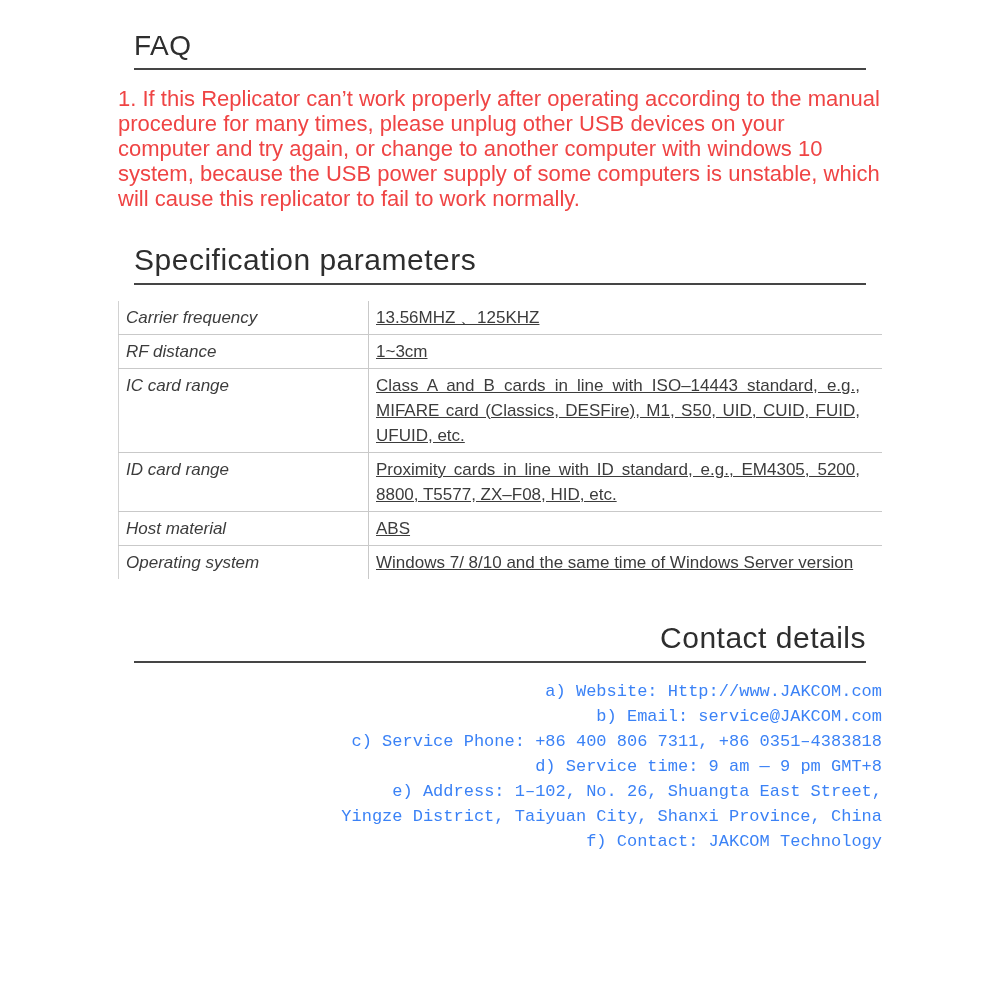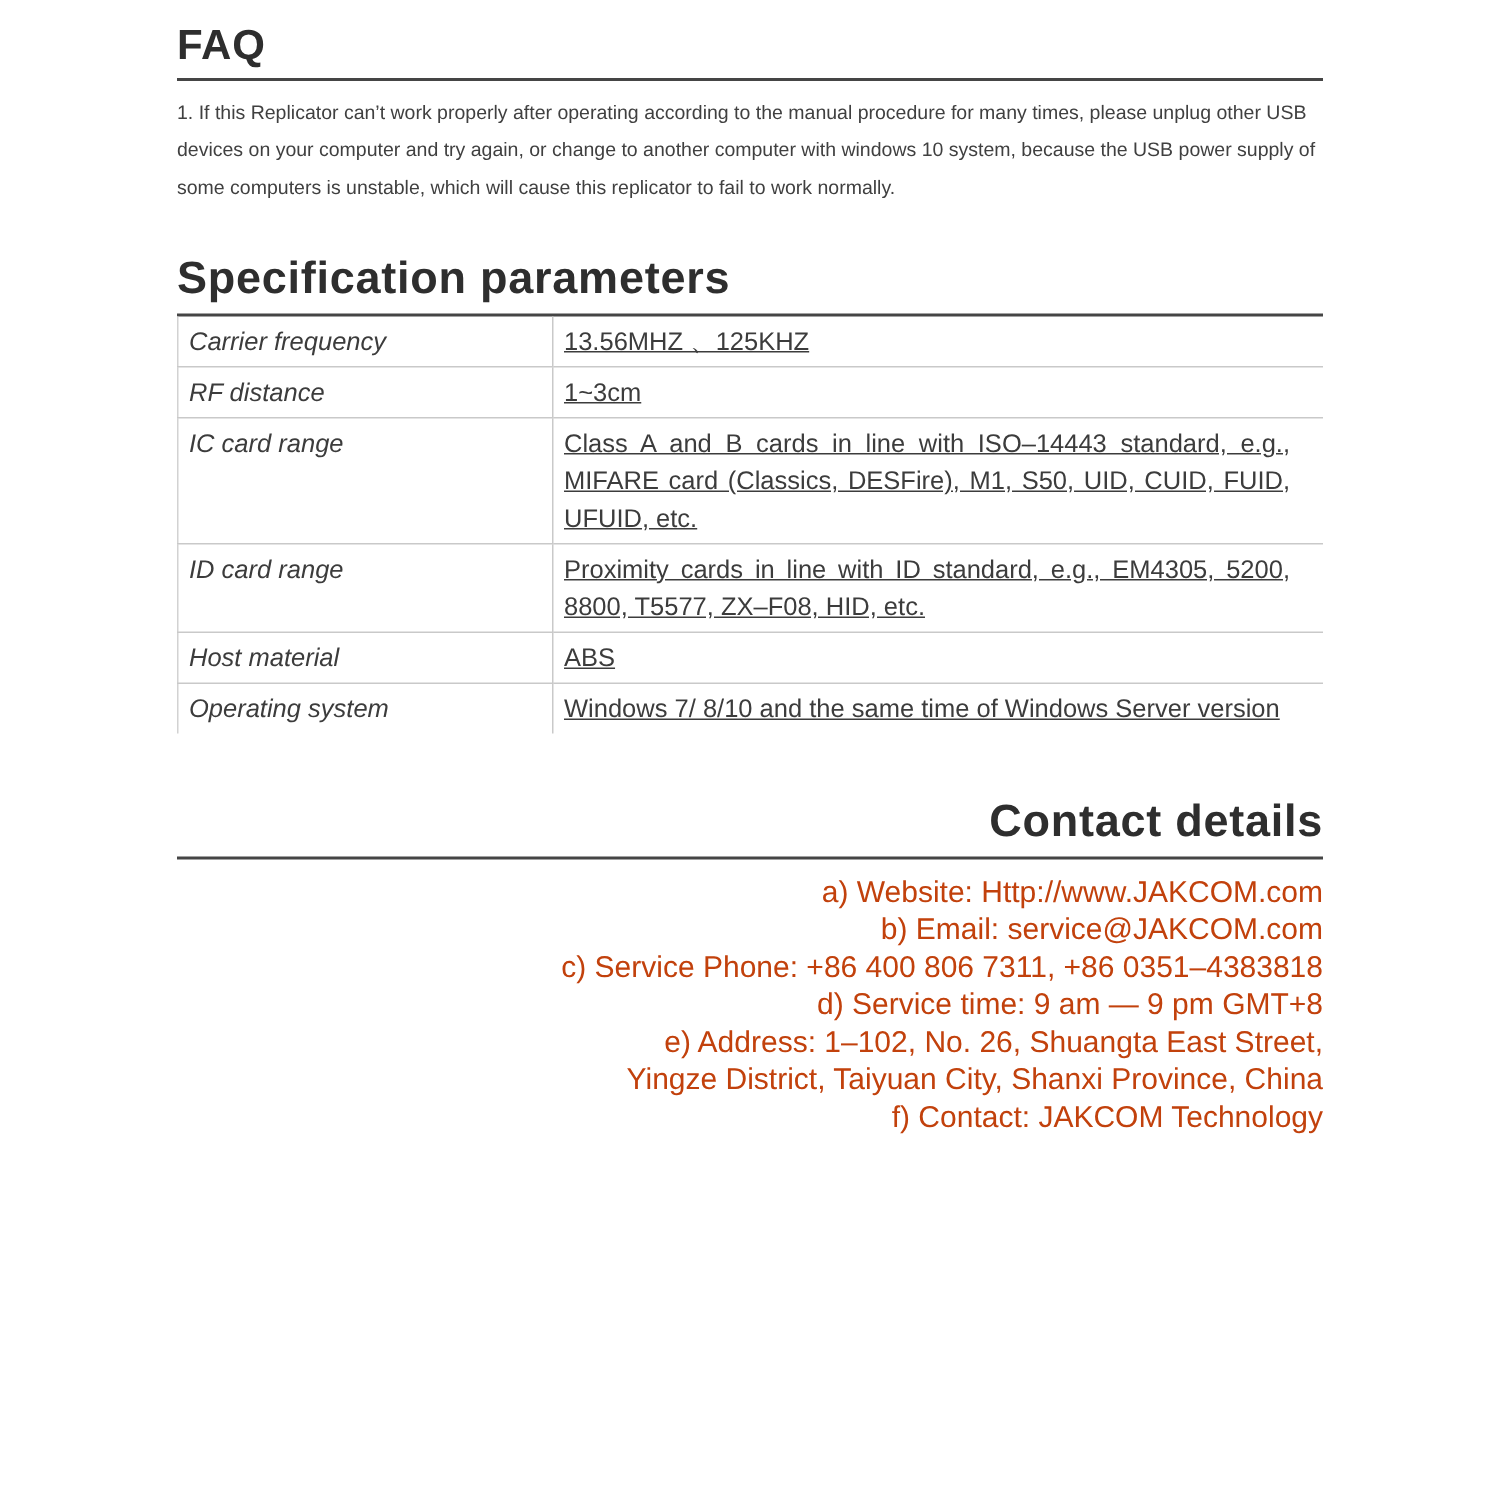--- a/index.html
+++ b/index.html
@@ -13,35 +13,35 @@
     width: 1000px;
     height: 1000px;
     background: #ffffff;
     box-sizing: border-box;
     padding: 14px 118px 0 118px;
     color: #3c3c3c;
     overflow: hidden;
   }
   .section-title {
     font-size: 30px;
-    font-weight: 700;
+    font-weight: 400;
     color: #2e2e2e;
     letter-spacing: 0.5px;
-    margin: 0;
+    margin: 16px;
     padding-bottom: 6px;
     border-bottom: 2px solid #454545;
   }
   .faq-title {
     font-size: 28px;
   }
   .faq-body {
-    font-size: 13px;
+    font-size: 22px;
     line-height: 25px;
     margin: 8px 0 0 0;
-    color: #404040;
+    color: #ef4444;
   }
   .spec-section {
     margin-top: 32px;
   }
   .spec-table {
     width: 100%;
     border-collapse: collapse;
     table-layout: fixed;
   }
   .spec-table td {
@@ -67,23 +67,24 @@
     text-decoration: underline;
   }
   .contact-section {
     margin-top: 42px;
     text-align: right;
   }
   .contact-lines {
     margin-top: 10px;
   }
   .contact-line {
-    font-size: 20px;
+    font-size: 17px;
     line-height: 25px;
-    color: #c2410c;
+    color: #3b82f6;
+    font-family: Liberation Mono, monospace;
   }
   .contact-line.indent {
     padding-left: 28px;
   }
 </style>
 </head>
 <body>
 
 <div class="page">
 

